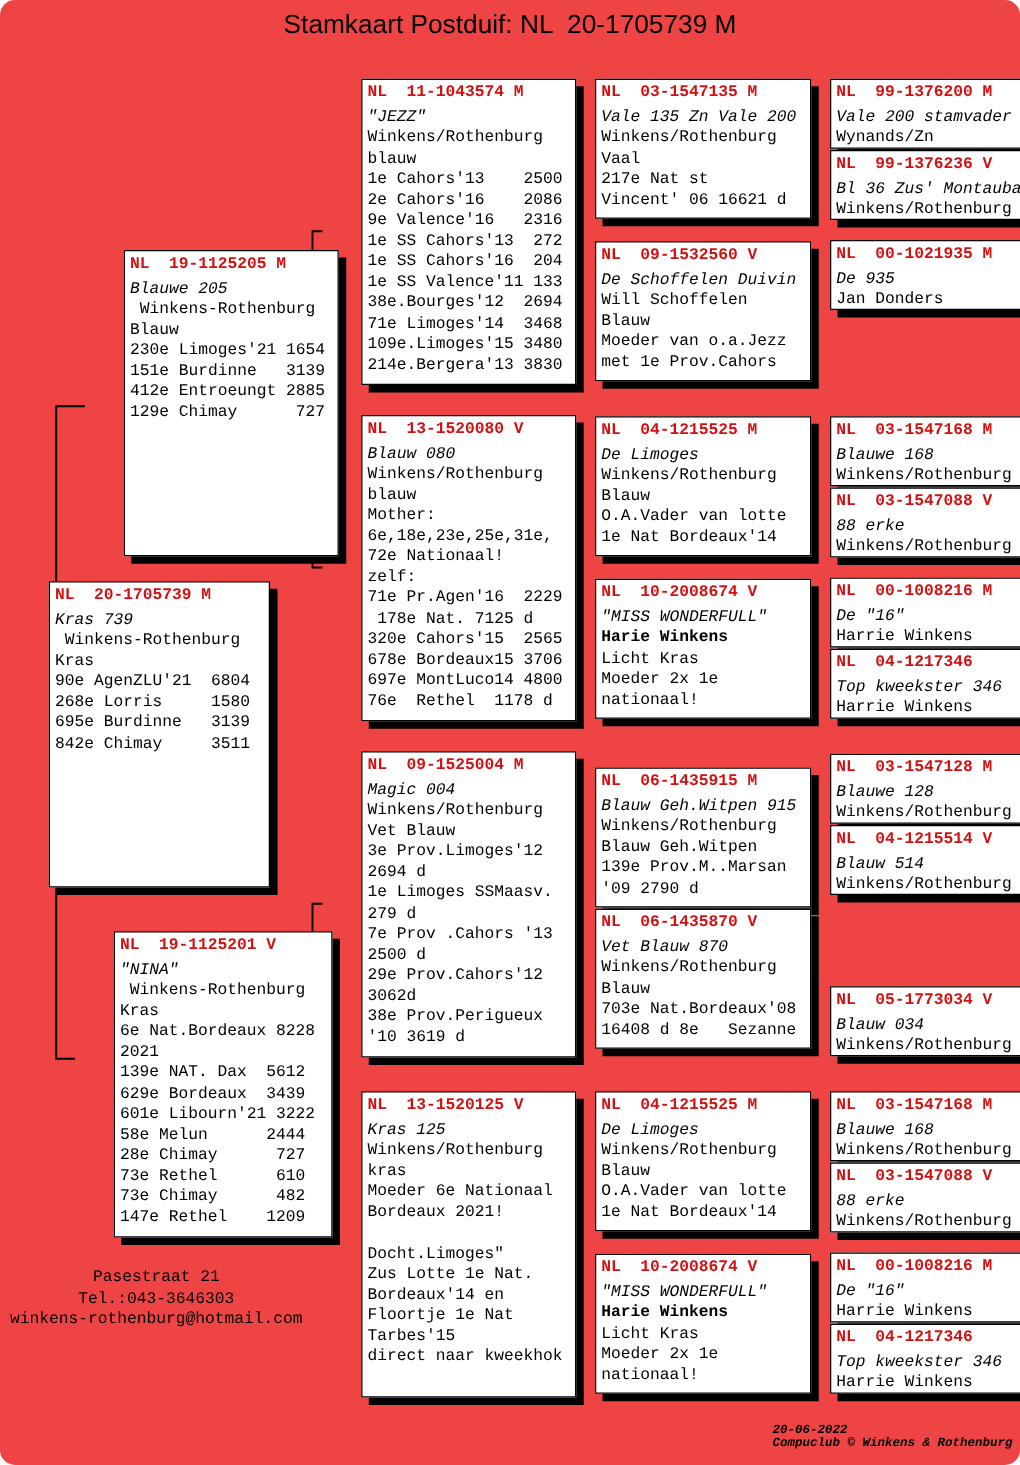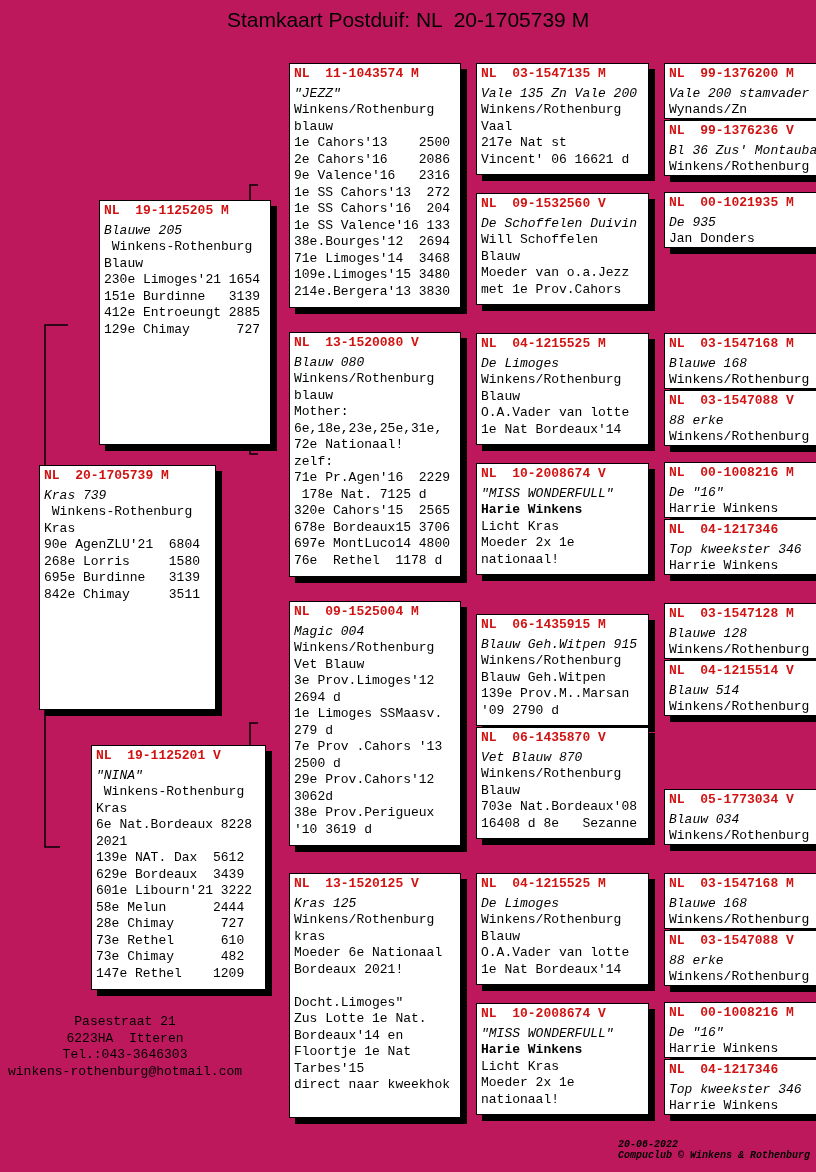--- a/index.html
+++ b/index.html
@@ -1,17 +1,17 @@
 <!DOCTYPE html>
 <html><head>
 <meta charset="utf-8">
 <style>
   html,body { margin:0; padding:0; background:#fff; }
-  #card { position:relative; width:816px; height:1172px; background:#be185d; overflow:hidden;
-          font-family:"Liberation Mono","DejaVu Sans Mono",monospace; }
+  #card { position:relative; width:816px; height:1172px; background:#ef4444; overflow:hidden;
+          font-family:"Liberation Mono","DejaVu Sans Mono",monospace;border-radius:12px; }
   .title { position:absolute; top:8px; left:0; width:100%; text-align:center;
            font-family:"Liberation Sans","DejaVu Sans",sans-serif; font-size:21px; color:#000; white-space:pre; }
   .connectors { position:absolute; left:0; top:0; z-index:1; }
   .pbox { position:absolute; z-index:2; background:#fff; border:1.5px solid #000;
           box-shadow:6px 6px 0 #000; box-sizing:border-box; padding:2px 4px;
           font-size:13px; line-height:16.5px; color:#000; overflow:hidden;margin-left:31px; }
   .phead { color:#d11212; font-weight:bold; white-space:pre; margin-bottom:3px; }
   .pname { font-style:italic; white-space:pre; }
   .bline { white-space:pre; }
   .owner-bold .bline:first-child { font-weight:bold; }
@@ -95,21 +95,21 @@
     <div class="phead">NL  11-1043574 M</div>
     <div class="pname">"JEZZ"</div>
     <div>
         <div class="bline">Winkens/Rothenburg</div>
         <div class="bline">blauw</div>
         <div class="bline">1e Cahors'13    2500</div>
         <div class="bline">2e Cahors'16    2086</div>
         <div class="bline">9e Valence'16   2316</div>
         <div class="bline">1e SS Cahors'13  272</div>
         <div class="bline">1e SS Cahors'16  204</div>
-        <div class="bline">1e SS Valence'16 133</div>
+        <div class="bline">1e SS Valence'11 133</div>
         <div class="bline">38e.Bourges'12  2694</div>
         <div class="bline">71e Limoges'14  3468</div>
         <div class="bline">109e.Limoges'15 3480</div>
         <div class="bline">214e.Bergera'13 3830</div>
       </div>
   </div>
   <div class="pbox" style="left:258px;top:332px;width:172px;height:245px">
     <div class="phead">NL  13-1520080 V</div>
     <div class="pname">Blauw 080</div>
     <div>
@@ -338,21 +338,20 @@
   <div class="pbox" style="left:633px;top:1059px;width:172px;height:56px">
     <div class="phead">NL  04-1217346</div>
     <div class="pname">Top kweekster 346</div>
     <div>
         <div class="bline">Harrie Winkens</div>
       </div>
   </div>
 
   <div class="owner">
     <div class="owner-line">Pasestraat 21</div>
-    <div class="owner-line">6223HA  Itteren</div>
     <div class="owner-line">Tel.:043-3646303</div>
     <div class="owner-line">winkens-rothenburg@hotmail.com</div>
   </div>
 
   <div class="footer">
     <span>20-06-2022</span>
     <span>Compuclub © Winkens &amp; Rothenburg</span>
   </div>
 
 </div>

